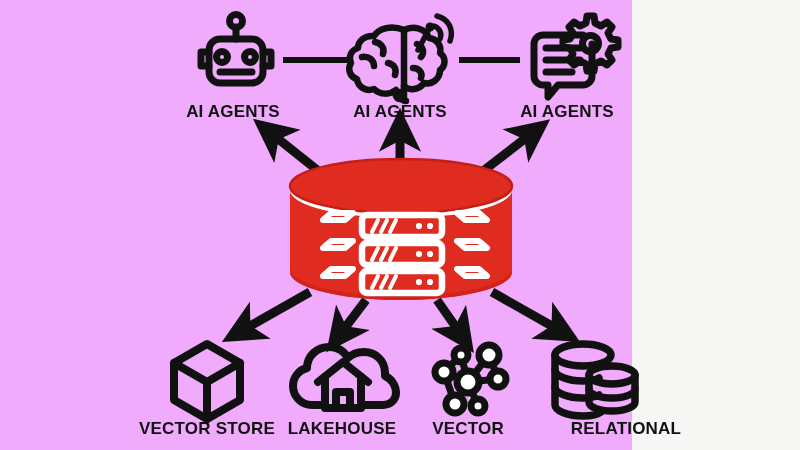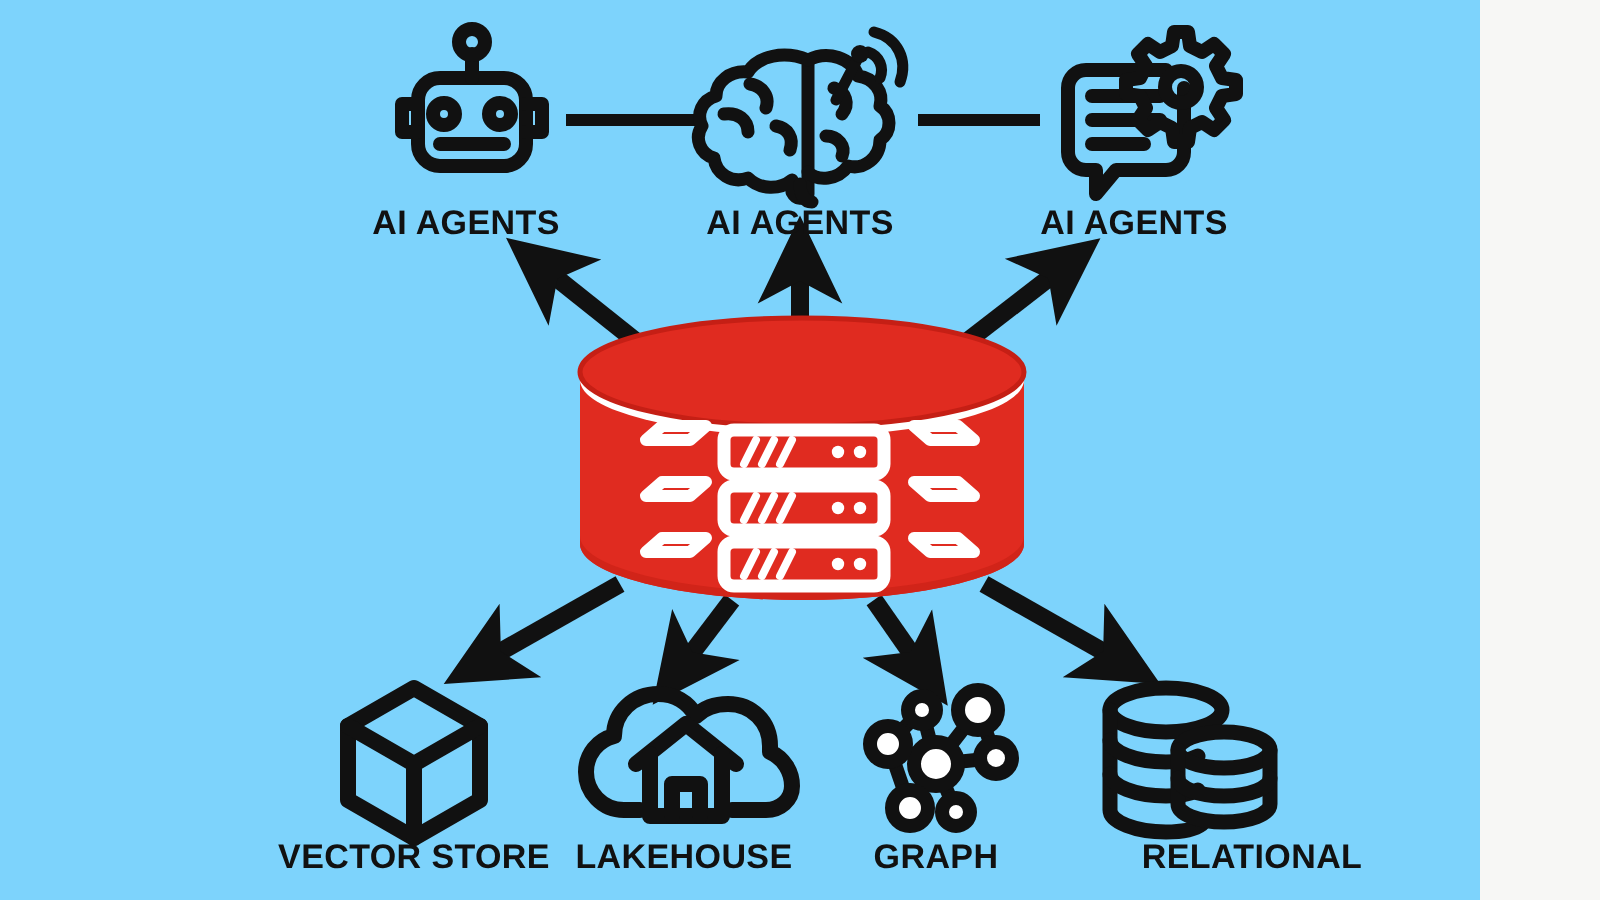--- a/index.html
+++ b/index.html
@@ -8,23 +8,23 @@
   }
   body {
     width: 800px;
     height: 450px;
     background: #f7f7f5;
     font-family: "Liberation Sans", sans-serif;
     overflow: hidden;
   }
   #canvas {
     position: relative;
-    width: 740px;
+    width: 632px;
     height: 450px;
-    background: #7dd3fc;
+    background: #f0abfc;
   }
   #diagram-svg {
     position: absolute;
     top: 0;
     left: 0;
     width: 800px;
     height: 450px;
     display: block;
   }
   .node-label {
@@ -239,16 +239,16 @@
       <path d="M589,389 C589,394 599,398 612,398 C625,398 635,394 635,389"></path>
     </g>
   </svg>
 
   <div class="node-label label-top" style="left:233px;">AI AGENTS</div>
   <div class="node-label label-top" style="left:400px;">AI AGENTS</div>
   <div class="node-label label-top" style="left:567px;">AI AGENTS</div>
 
   <div class="node-label label-bottom" style="left:207px;">VECTOR STORE</div>
   <div class="node-label label-bottom" style="left:342px;">LAKEHOUSE</div>
-  <div class="node-label label-bottom" style="left:468px;">GRAPH</div>
+  <div class="node-label label-bottom" style="left:468px;">VECTOR</div>
   <div class="node-label label-bottom" style="left:590px;margin-left:36px;">RELATIONAL</div>
 
 </div>
 
 </body></html>

